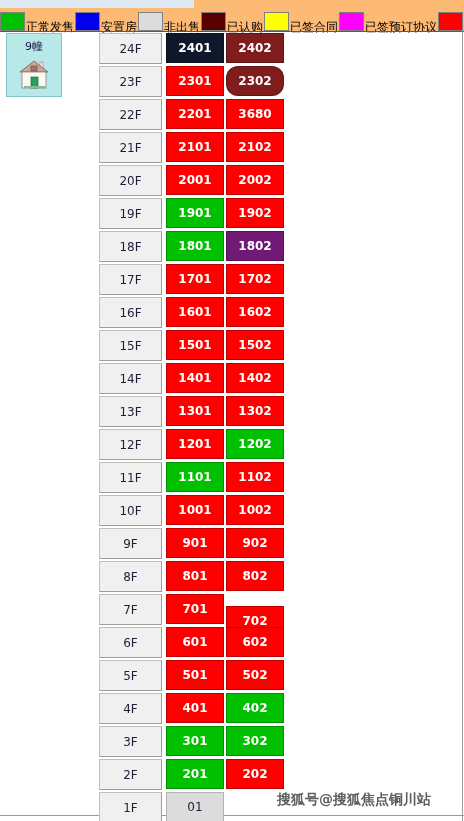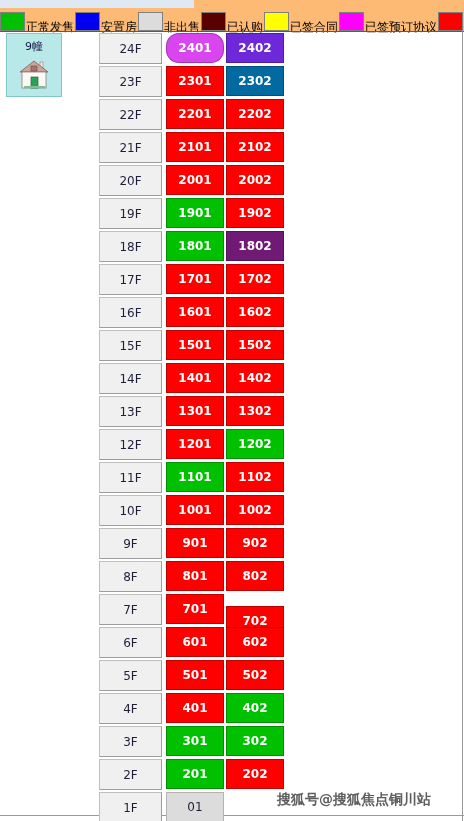--- a/index.html
+++ b/index.html
@@ -250,40 +250,40 @@
 <div id="content-area"></div>
 <div id="grid-right-rule"></div>
 <div id="grid-bottom-rule"></div>
 
 <div id="floor-grid">
     <div class="floor-row">
       <div class="floor-label-cell">
         <span>24F</span>
       </div>
       <div class="unit-wrap">
-        <div class="unit-cell" style="background: #d946ef; border-radius: 13px;">2401</div>
-        <div class="unit-cell" style="background: #6d28d9; text-align: right;">2402</div>
+        <div class="unit-cell" style="background: #0f172a;">2401</div>
+        <div class="unit-cell" style="background: #7f1d1d; text-align: right;">2402</div>
       </div>
     </div>
     <div class="floor-row">
       <div class="floor-label-cell">
         <span>23F</span>
       </div>
       <div class="unit-wrap">
         <div class="unit-cell" style="background: rgb(255, 0, 0);">2301</div>
-        <div class="unit-cell" style="background: #0369a1;">2302</div>
+        <div class="unit-cell" style="background: #7f1d1d; border-radius: 12px;">2302</div>
       </div>
     </div>
     <div class="floor-row">
       <div class="floor-label-cell">
         <span>22F</span>
       </div>
       <div class="unit-wrap">
         <div class="unit-cell" style="background: rgb(255, 0, 0);">2201</div>
-        <div class="unit-cell" style="background: rgb(255, 0, 0);">2202</div>
+        <div class="unit-cell" style="background: rgb(255, 0, 0);">3680</div>
       </div>
     </div>
     <div class="floor-row">
       <div class="floor-label-cell">
         <span>21F</span>
       </div>
       <div class="unit-wrap">
         <div class="unit-cell" style="background: rgb(255, 0, 0);">2101</div>
         <div class="unit-cell" style="background: rgb(255, 0, 0);">2102</div>
       </div>

